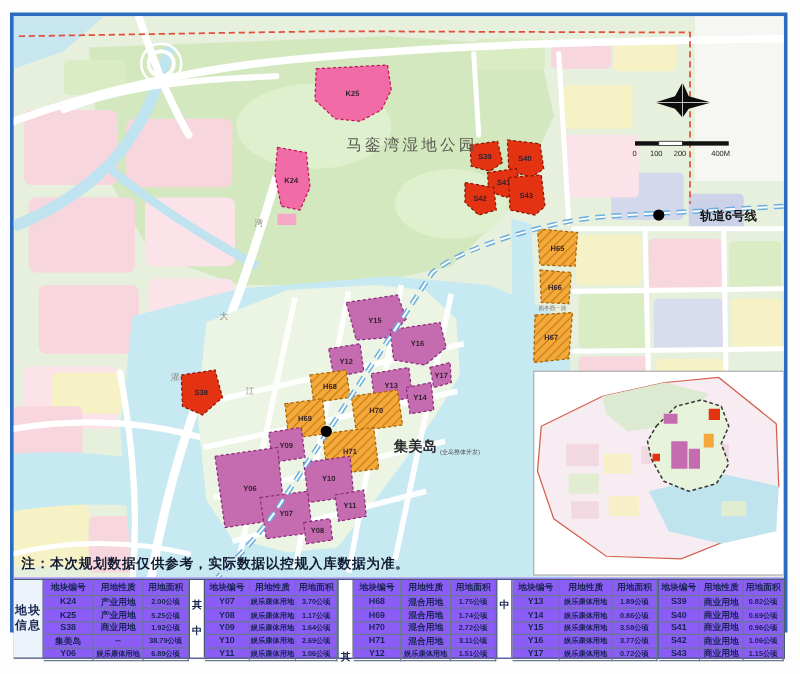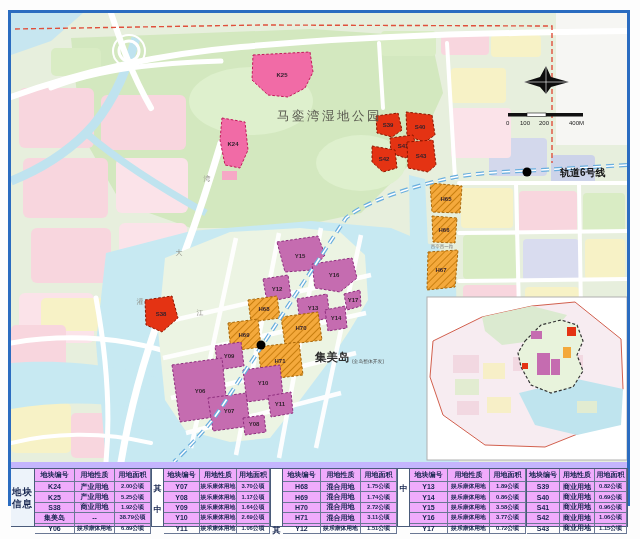--- a/index.html
+++ b/index.html
@@ -18,21 +18,21 @@
   .scalelabel{font-size:6px;fill:#222;}
   #parklabel{font-size:12.5px;fill:#59594f;letter-spacing:2.5px;}
   #islandlabel{font-size:11.5px;font-weight:bold;fill:#2d2d2d;}
   #islandsub{font-size:4.8px;fill:#4c4c4c;}
   #raillabel{font-size:10px;font-weight:bold;fill:#141414;}
 
   
   #note{position:absolute;left:6px;top:430px;font-size:11px;font-weight:bold;color:#141c33;white-space:nowrap;letter-spacing:0.5px;}
 
   
-  #tablewrap{position:absolute;left:0;top:449px;width:616px;height:65px;display:flex;background:#f0abfc;border-top:6px solid #c4b5fd;box-sizing:border-box;}
+  #tablewrap{position:absolute;left:0;top:449px;width:616px;height:65px;display:flex;background:#8b5cf6;border-top:1px solid #c4b5fd;box-sizing:border-box;}
   #rowheader{flex:0 0 24px;border:1px solid #4a5b7a;border-left:none;display:flex;flex-direction:column;align-items:center;justify-content:center;background:#edf3fa;color:#16254f;font-weight:bold;font-size:9.5px;line-height:1.25;letter-spacing:1px;box-sizing:border-box;}
   #table-groups{flex:1;display:flex;}
   .tgroup{display:flex;border:1px solid #4a5b7a;border-left:none;box-sizing:border-box;}
   .sidecol{position:relative;width:12px;border-right:1px solid #4a5b7a;box-sizing:border-box;background:#fff;}
   .sidechar{position:absolute;left:0;width:100%;text-align:center;font-size:8px;font-weight:bold;color:#16254f;}
   .tgrid{display:grid;}
   .tc{display:flex;align-items:center;justify-content:center;border-right:0.5px solid #6a7894;border-bottom:0.5px solid #6a7894;color:#16254f;white-space:nowrap;overflow:hidden;box-sizing:border-box;font-weight:bold;}
   .tc.th{font-size:7px;}
   .tc.code{font-size:7px;}
 </style>
@@ -245,20 +245,21 @@
         <polygon points="98,44 114,28 134,23 150,28 156,44 150,58 156,74 146,90 124,96 104,88 94,70 91,56" fill="#e8f3dc" stroke="#333" stroke-width="1.2" stroke-dasharray="3 2"></polygon>
         <rect x="110" y="56" width="13" height="22" fill="#c56cb0"></rect>
         <rect x="124" y="62" width="9" height="16" fill="#c56cb0"></rect>
         <rect x="136" y="50" width="8" height="11" fill="#f3a83b"></rect>
         <rect x="140" y="30" width="9" height="9" fill="#e43313"></rect>
         <rect x="104" y="34" width="11" height="8" fill="#c56cb0"></rect>
         <rect x="95" y="66" width="6" height="6" fill="#e43313"></rect>
       </g>
     </svg>
 
+    <div id="note">注：本次规划数据仅供参考，实际数据以控规入库数据为准。</div>
 
     <div id="tablewrap">
       <div id="rowheader">
         <span>地块</span>
         <span>信息</span>
       </div>
       <div id="table-groups">
           <div class="tgroup">
             <div class="tgrid" style="grid-template-columns: 40px 40px 36px; grid-template-rows: 13px repeat(5, 10.4px);">
               <div class="tc th">地块编号</div>

